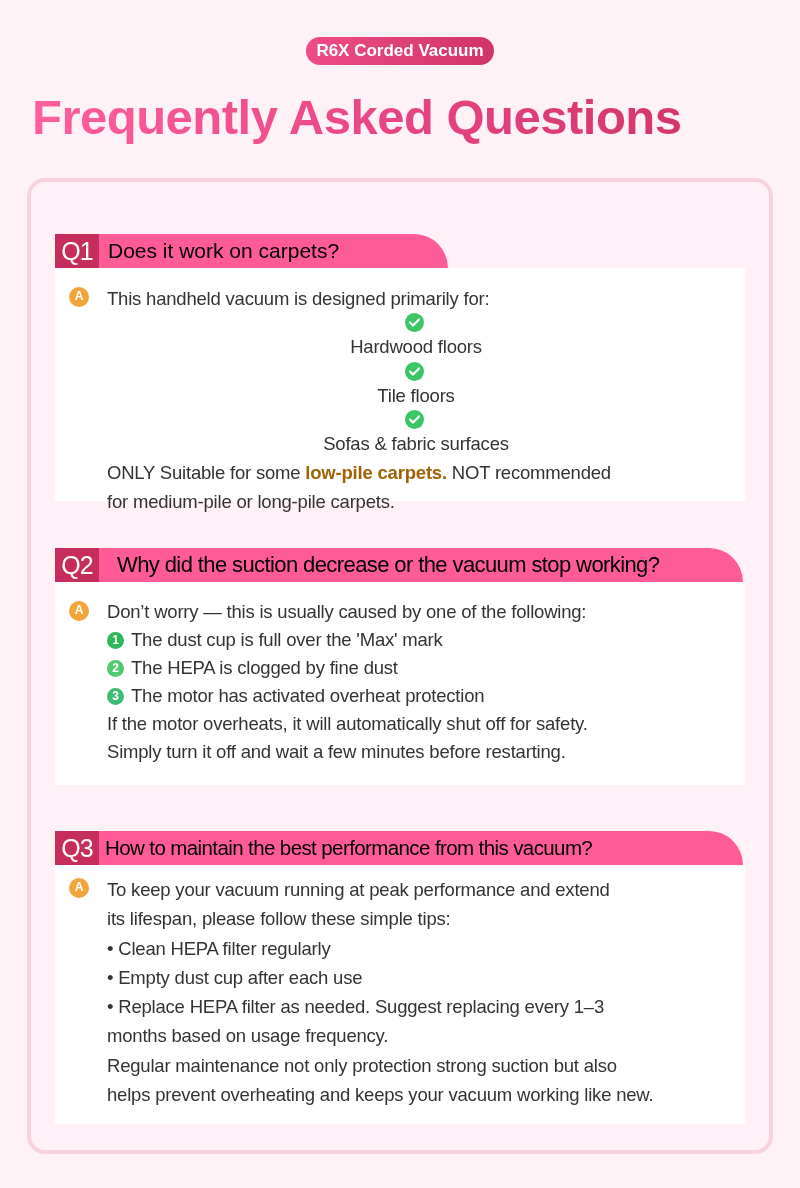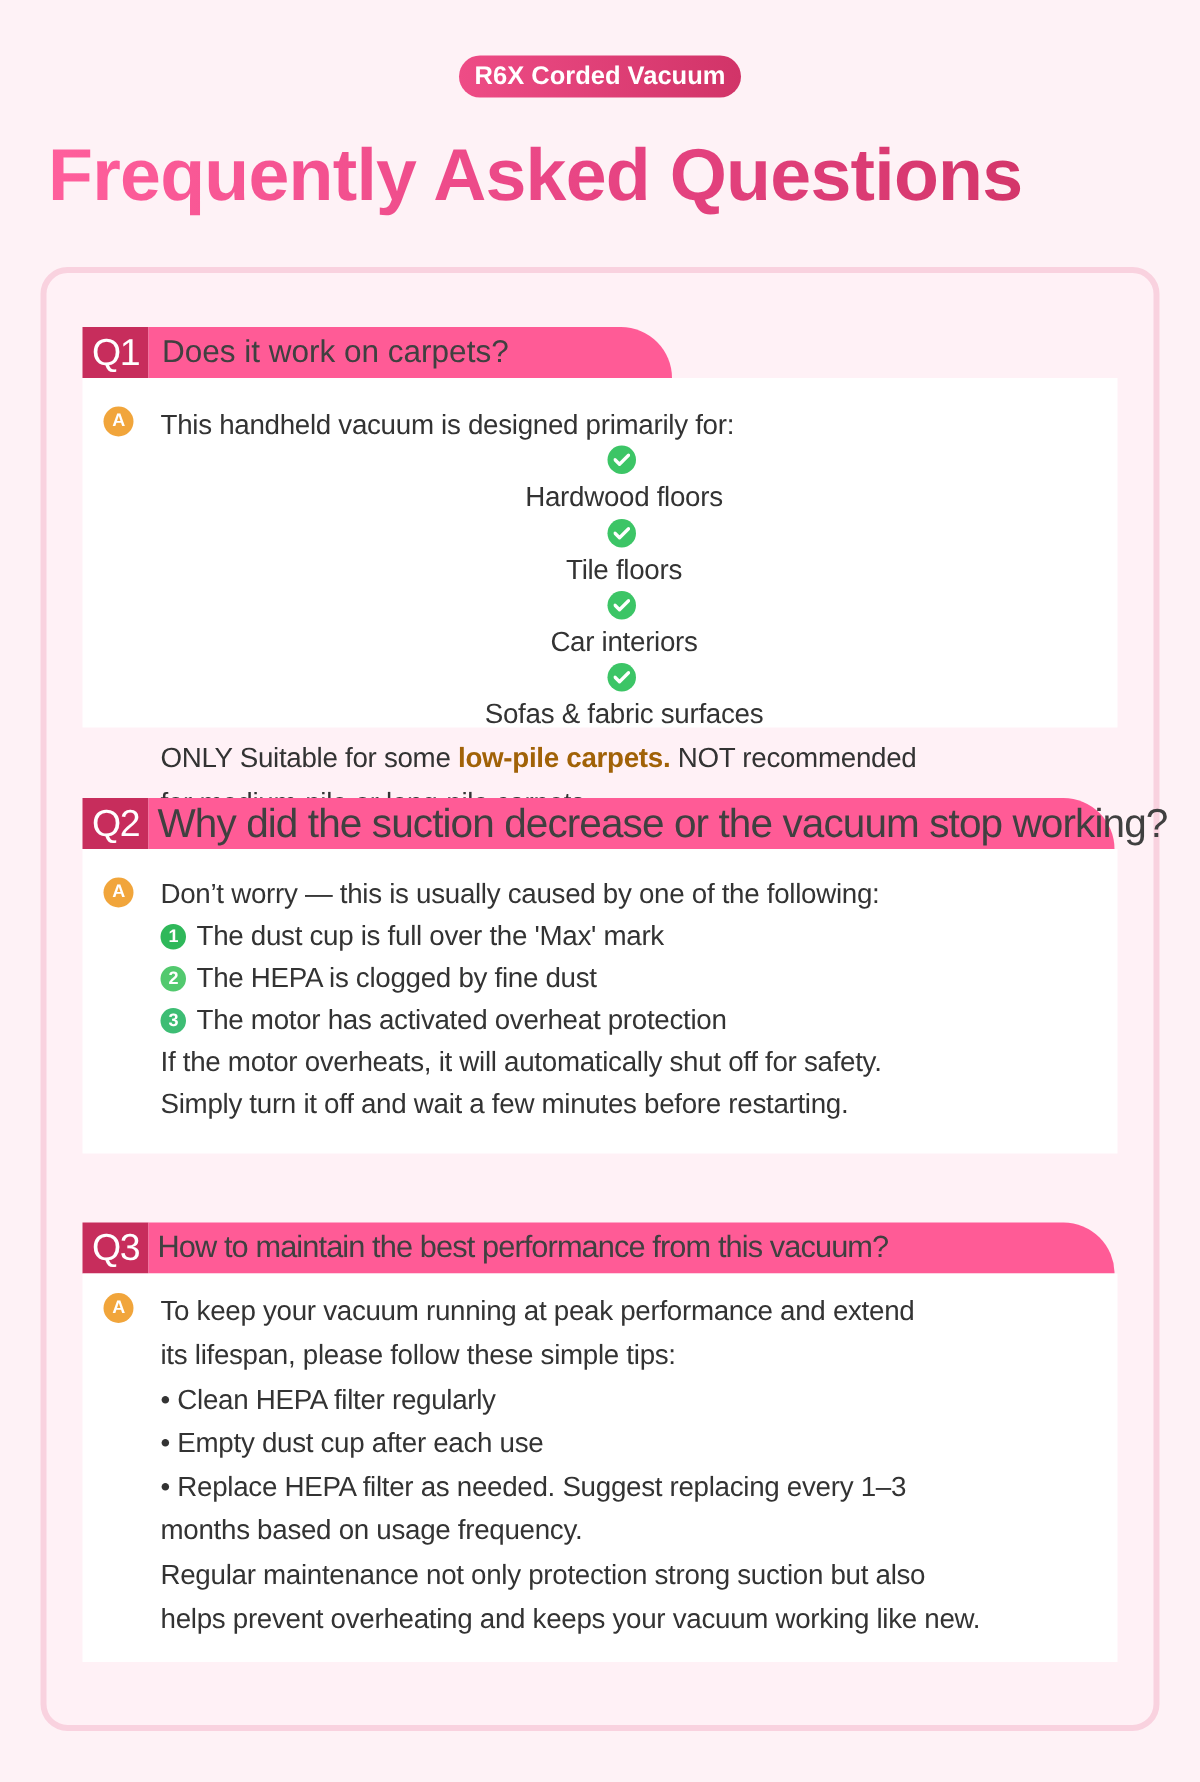--- a/index.html
+++ b/index.html
@@ -46,32 +46,33 @@
   }
   .faq {
     position: absolute;
     left: 55px; width: 690px;
   }
   .q-head {
     position: relative;
     height: 34px;
     display: flex;
     align-items: stretch;
+    margin-top: 16px;
   }
   .q-num {
     background: #c72d5c;
     color: #fff;
     font-size: 25px;
     width: 44px;
     display: flex; align-items: center; justify-content: center;
     letter-spacing: -1px;
   }
   .q-text {
     background: #ff5b96;
-    color: #404040;
+    color: #000000;
     font-size: 21px;
     display: flex; align-items: center;
     padding-left: 9px;
     border-top-right-radius: 40px;
     white-space: nowrap;
   }
   .a-body {
     background: #fff;
     padding: 16px 20px 16px 52px;
     position: relative;
@@ -144,39 +145,31 @@
           </svg>
         </span>
       <span>Tile floors</span>
     </span>
     <span class="line check-item">
       <span class="check">
           <svg width="11" height="9" viewBox="0 0 11 9">
             <path d="M1 4.5 L4 7.5 L10 1.5" stroke="#fff" stroke-width="2.2" fill="none" stroke-linecap="round" stroke-linejoin="round"></path>
           </svg>
         </span>
-      <span>Car interiors</span>
-    </span>
-    <span class="line check-item">
-      <span class="check">
-          <svg width="11" height="9" viewBox="0 0 11 9">
-            <path d="M1 4.5 L4 7.5 L10 1.5" stroke="#fff" stroke-width="2.2" fill="none" stroke-linecap="round" stroke-linejoin="round"></path>
-          </svg>
-        </span>
       <span>Sofas &amp; fabric surfaces</span>
     </span>
     <span class="line"><span>ONLY Suitable for some </span><span class="bold">low-pile carpets.</span><span> NOT recommended</span></span>
     <span class="line">for medium-pile or long-pile carpets.</span>
   </div>
 </section>
 
 <section class="faq" style="top:532px;">
   <div class="q-head">
     <span class="q-num">Q2</span>
-    <span class="q-text" style="width:644px; padding-left:6px; font-size:27px; letter-spacing:-0.6px;">Why did the suction decrease or the vacuum stop working?</span>
+    <span class="q-text" style="width:644px; padding-left:18px; font-size:22px; letter-spacing:-0.6px;">Why did the suction decrease or the vacuum stop working?</span>
   </div>
   <div class="a-body" style="height:203px;">
     <span class="a-icon">A</span>
     <span class="line" style="line-height:28px;">Don’t worry — this is usually caused by one of the following:</span>
     <span class="line num-item" style="line-height:28px;">
       <span class="num" style="background:#2fb85a;">1</span>
       <span>The dust cup is full over the 'Max' mark</span>
     </span>
     <span class="line num-item" style="line-height:28px;">
       <span class="num" style="background:#52c96e;">2</span>

